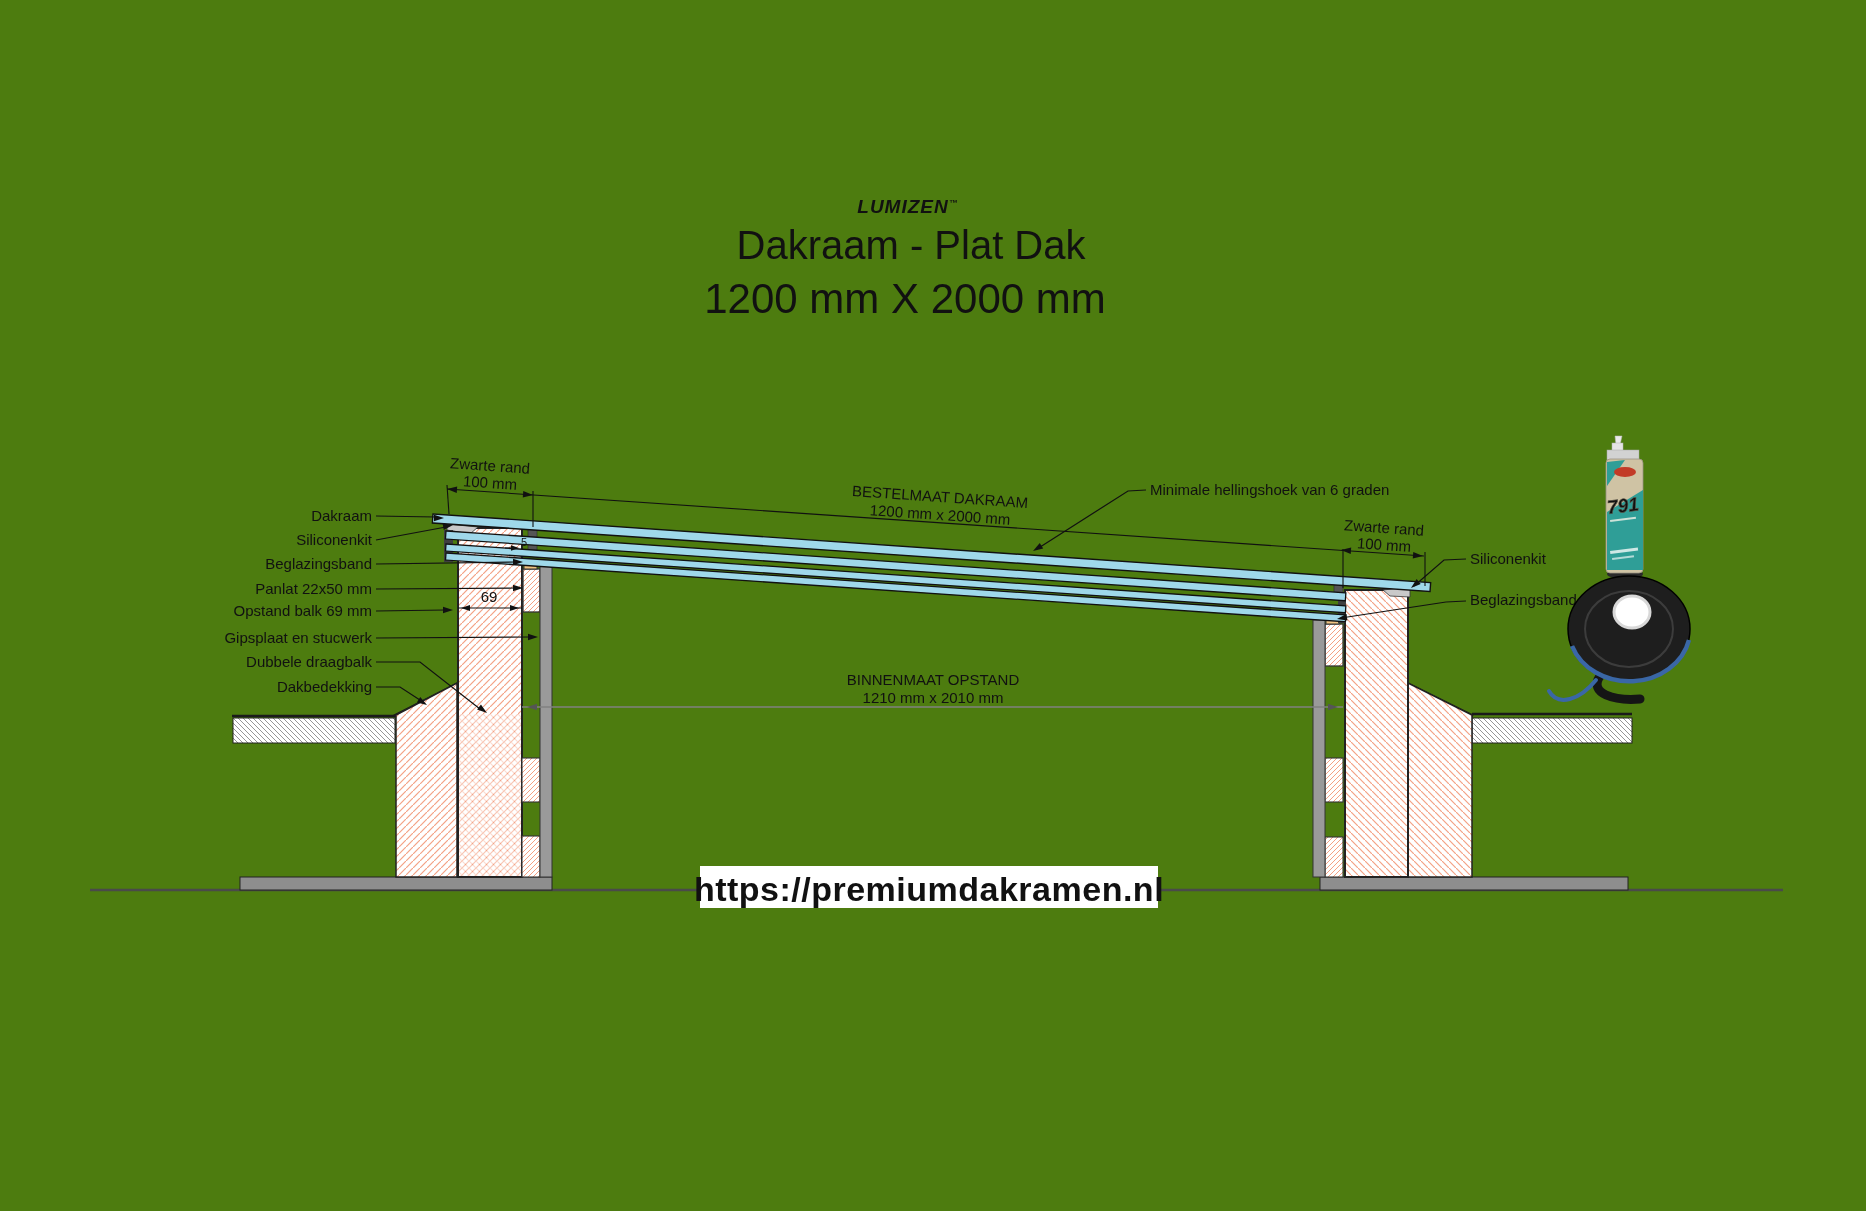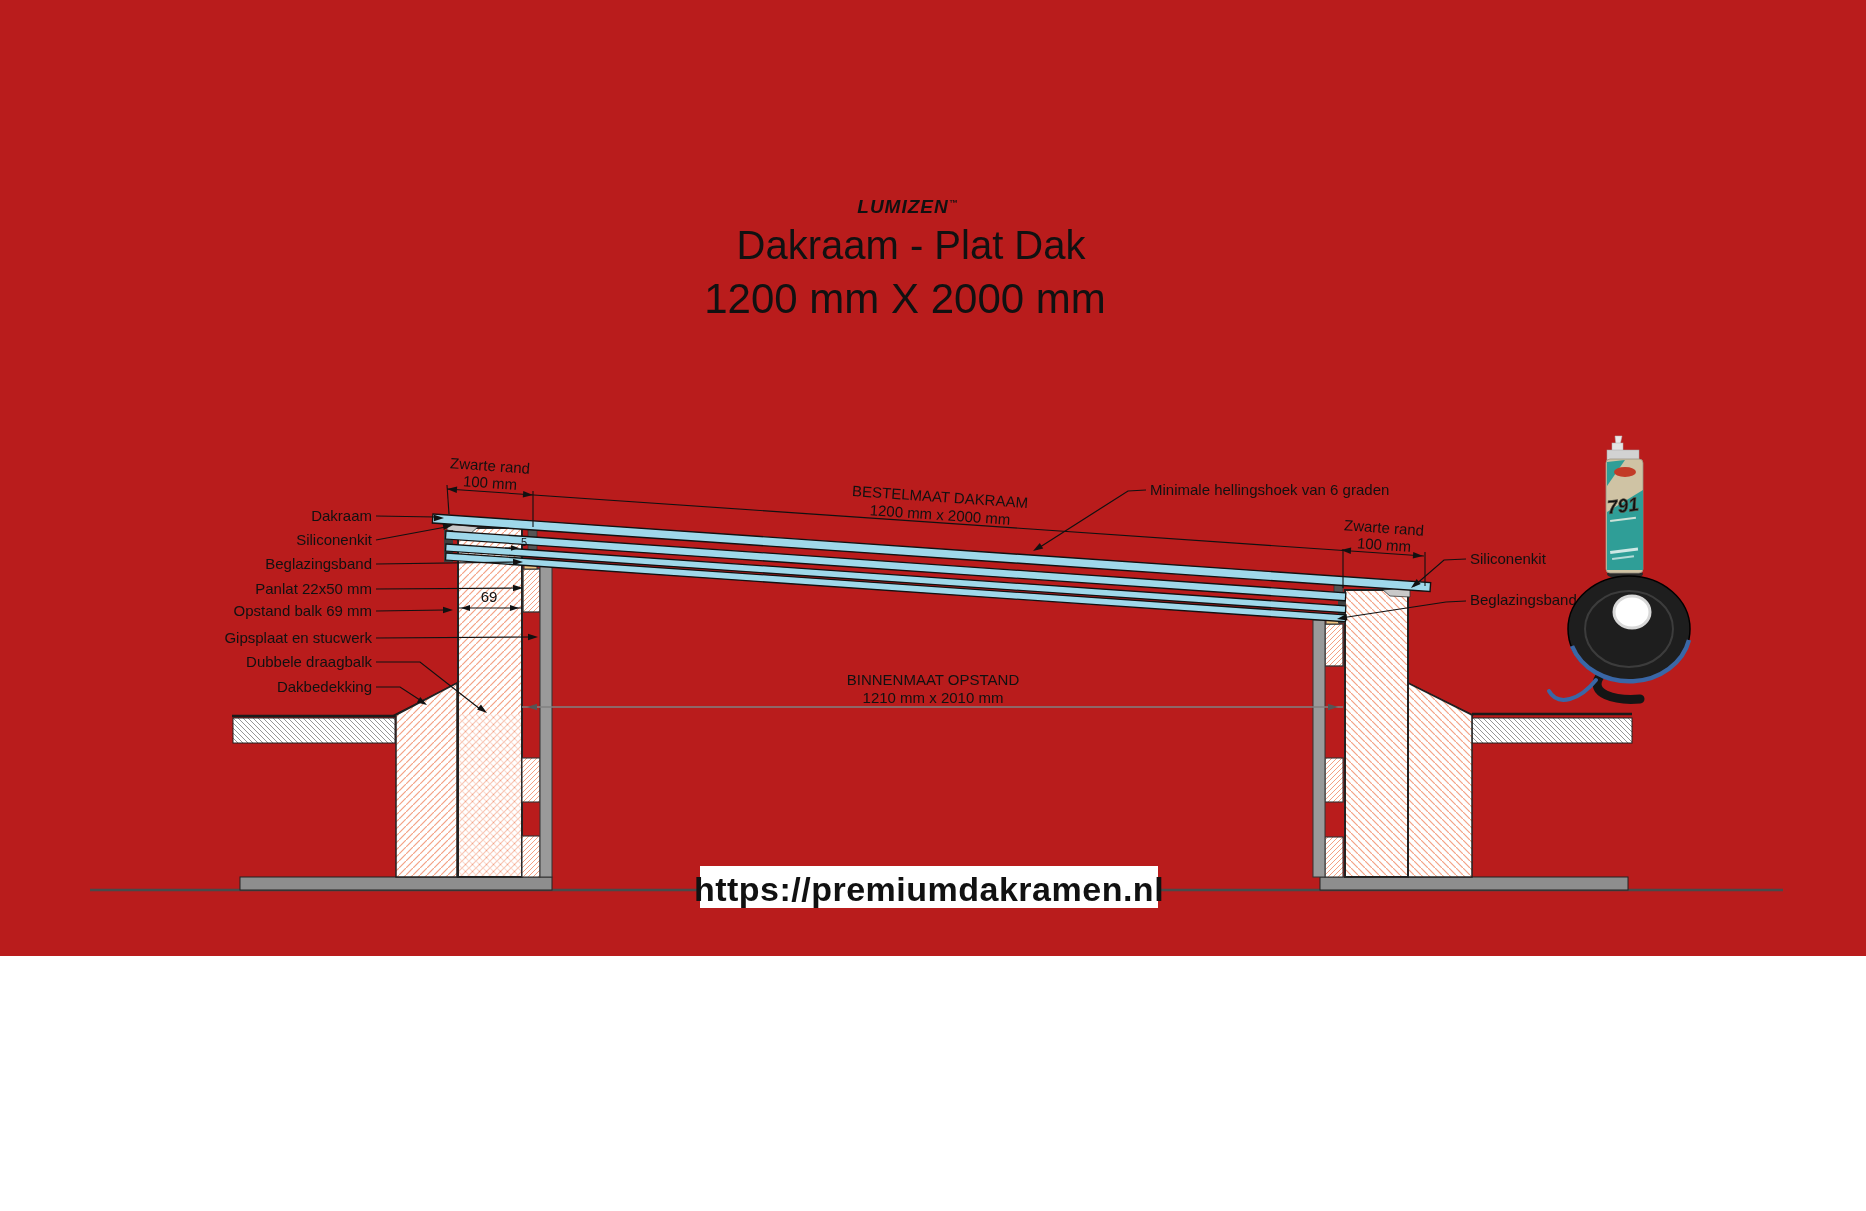--- a/index.html
+++ b/index.html
@@ -1,16 +1,16 @@
 <!DOCTYPE html>
 <html><head>
 <meta charset="utf-8">
 <style>
   html,body{margin:0;padding:0;background:#ffffff;}
-  .page{position:relative;width:1866px;height:956px;background:#b91c1c;overflow:hidden;
+  .page{position:relative;width:1866px;height:1211px;background:#4d7c0f;overflow:hidden;
         font-family:"Liberation Sans", sans-serif;}
   svg{position:absolute;left:0;top:0;}
   text{font-family:"Liberation Sans", sans-serif;fill:#111;}
   .lbl{font-size:15px;}
   .dim{font-size:15px;}
   .ttl1{font-size:40px;}
   .ttl2{font-size:42px;}
   .brand{font-size:19px;font-weight:bold;font-style:italic;letter-spacing:1px;}
   .url{font-size:34px;font-weight:bold;letter-spacing:0.5px;}
 </style>

